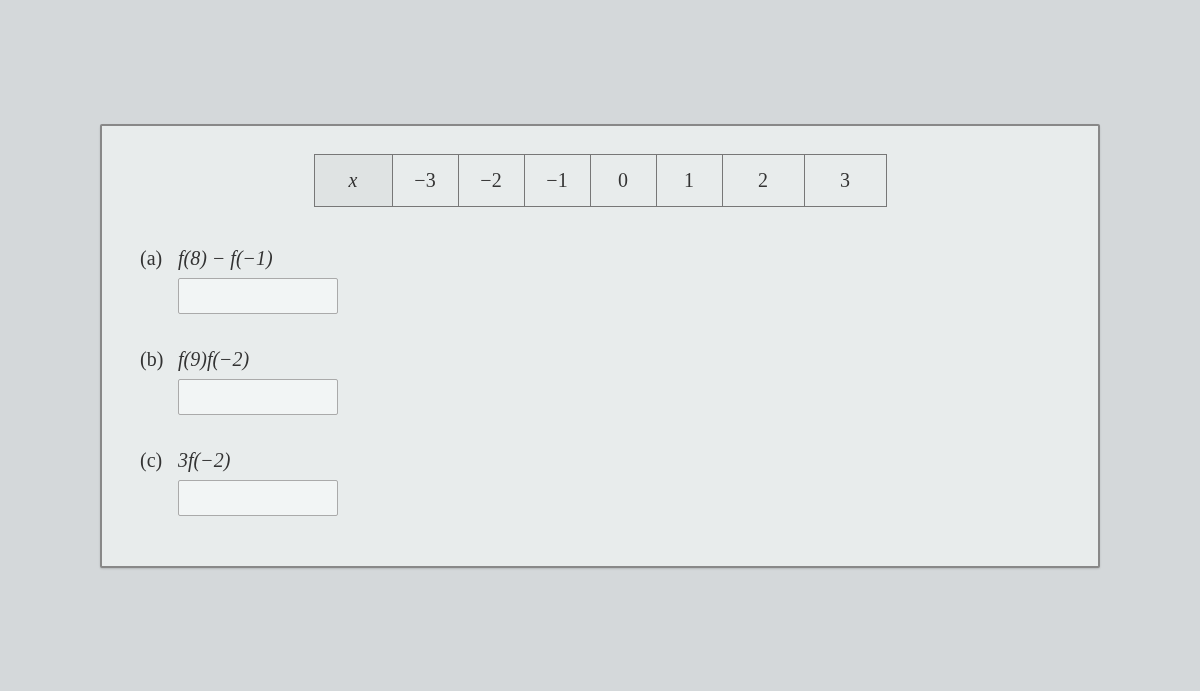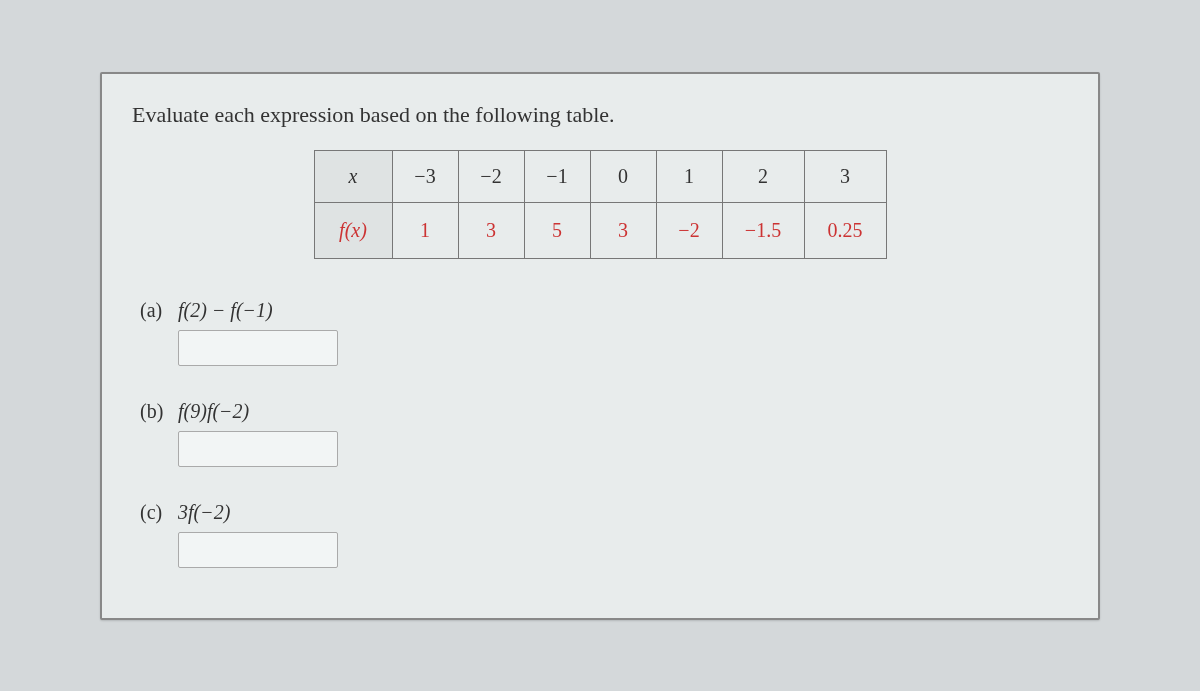--- a/index.html
+++ b/index.html
@@ -93,53 +93,42 @@
       font-size: 18px;
     }
     .answer-input:last-of-type {
       margin-bottom: 10px;
     }
   </style>
 </head>
 <body>
 
 <div class="page-wrapper">
-  <div class="instruction">Evaluate each expression based on the following table.</div>
 
   <div class="table-wrap">
     <table>
       <tbody>
           <tr>
         <td class="hdr-cell">x</td>
         <td class="val-cell">−3</td>
         <td class="val-cell">−2</td>
         <td class="val-cell">−1</td>
         <td class="val-cell">0</td>
         <td class="val-cell">1</td>
         <td class="val-wide">2</td>
         <td class="val-wide">3</td>
       </tr>
-      <tr class="row2">
-        <td class="hdr-cell hdr-cell-fx red">f(x)</td>
-        <td class="val-cell red">1</td>
-        <td class="val-cell red">3</td>
-        <td class="val-cell red">5</td>
-        <td class="val-cell red">3</td>
-        <td class="val-cell red">−2</td>
-        <td class="val-wide red">−1.5</td>
-        <td class="val-wide red">0.25</td>
-      </tr>
     </tbody>
       </table>
   </div>
 
   <div class="questions">
     <div class="q-row">
       <span class="q-label">(a)</span>
-      <span class="q-expr">f(2) − f(−1)</span>
+      <span class="q-expr">f(8) − f(−1)</span>
     </div>
     <input class="answer-input" type="text" style="">
 
     <div class="q-row">
       <span class="q-label">(b)</span>
       <span class="q-expr">f(9)f(−2)</span>
     </div>
     <input class="answer-input" type="text" style="">
 
     <div class="q-row">

